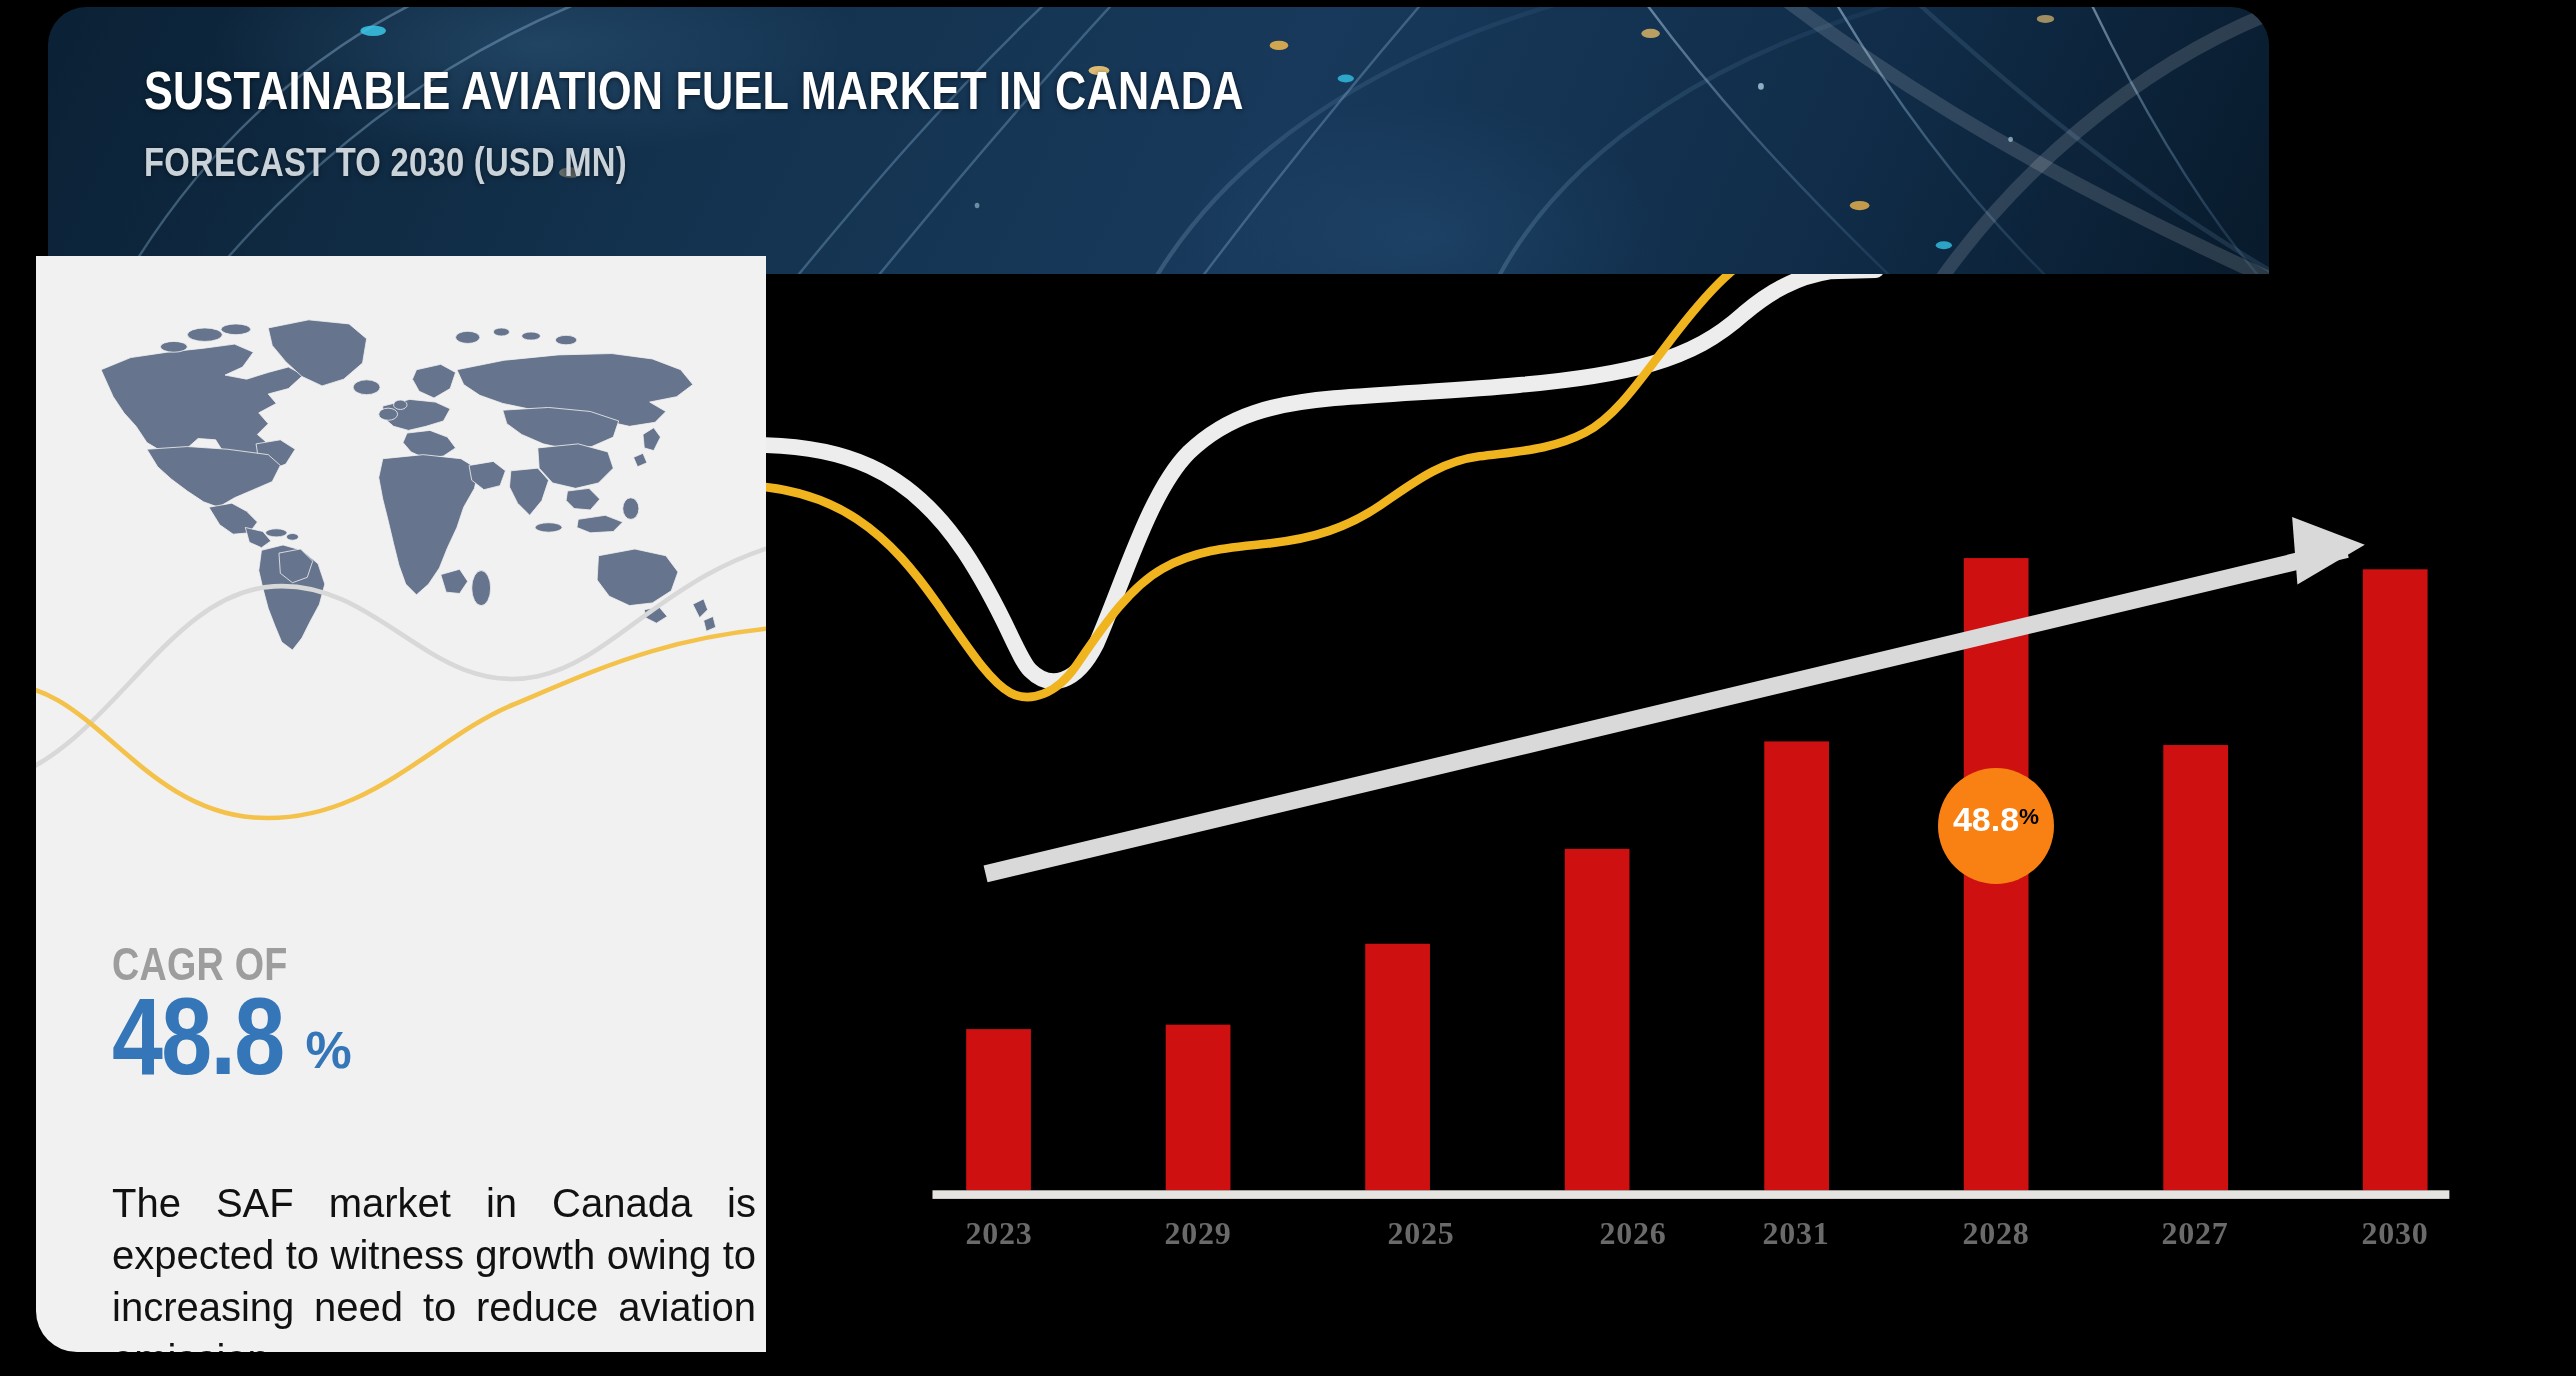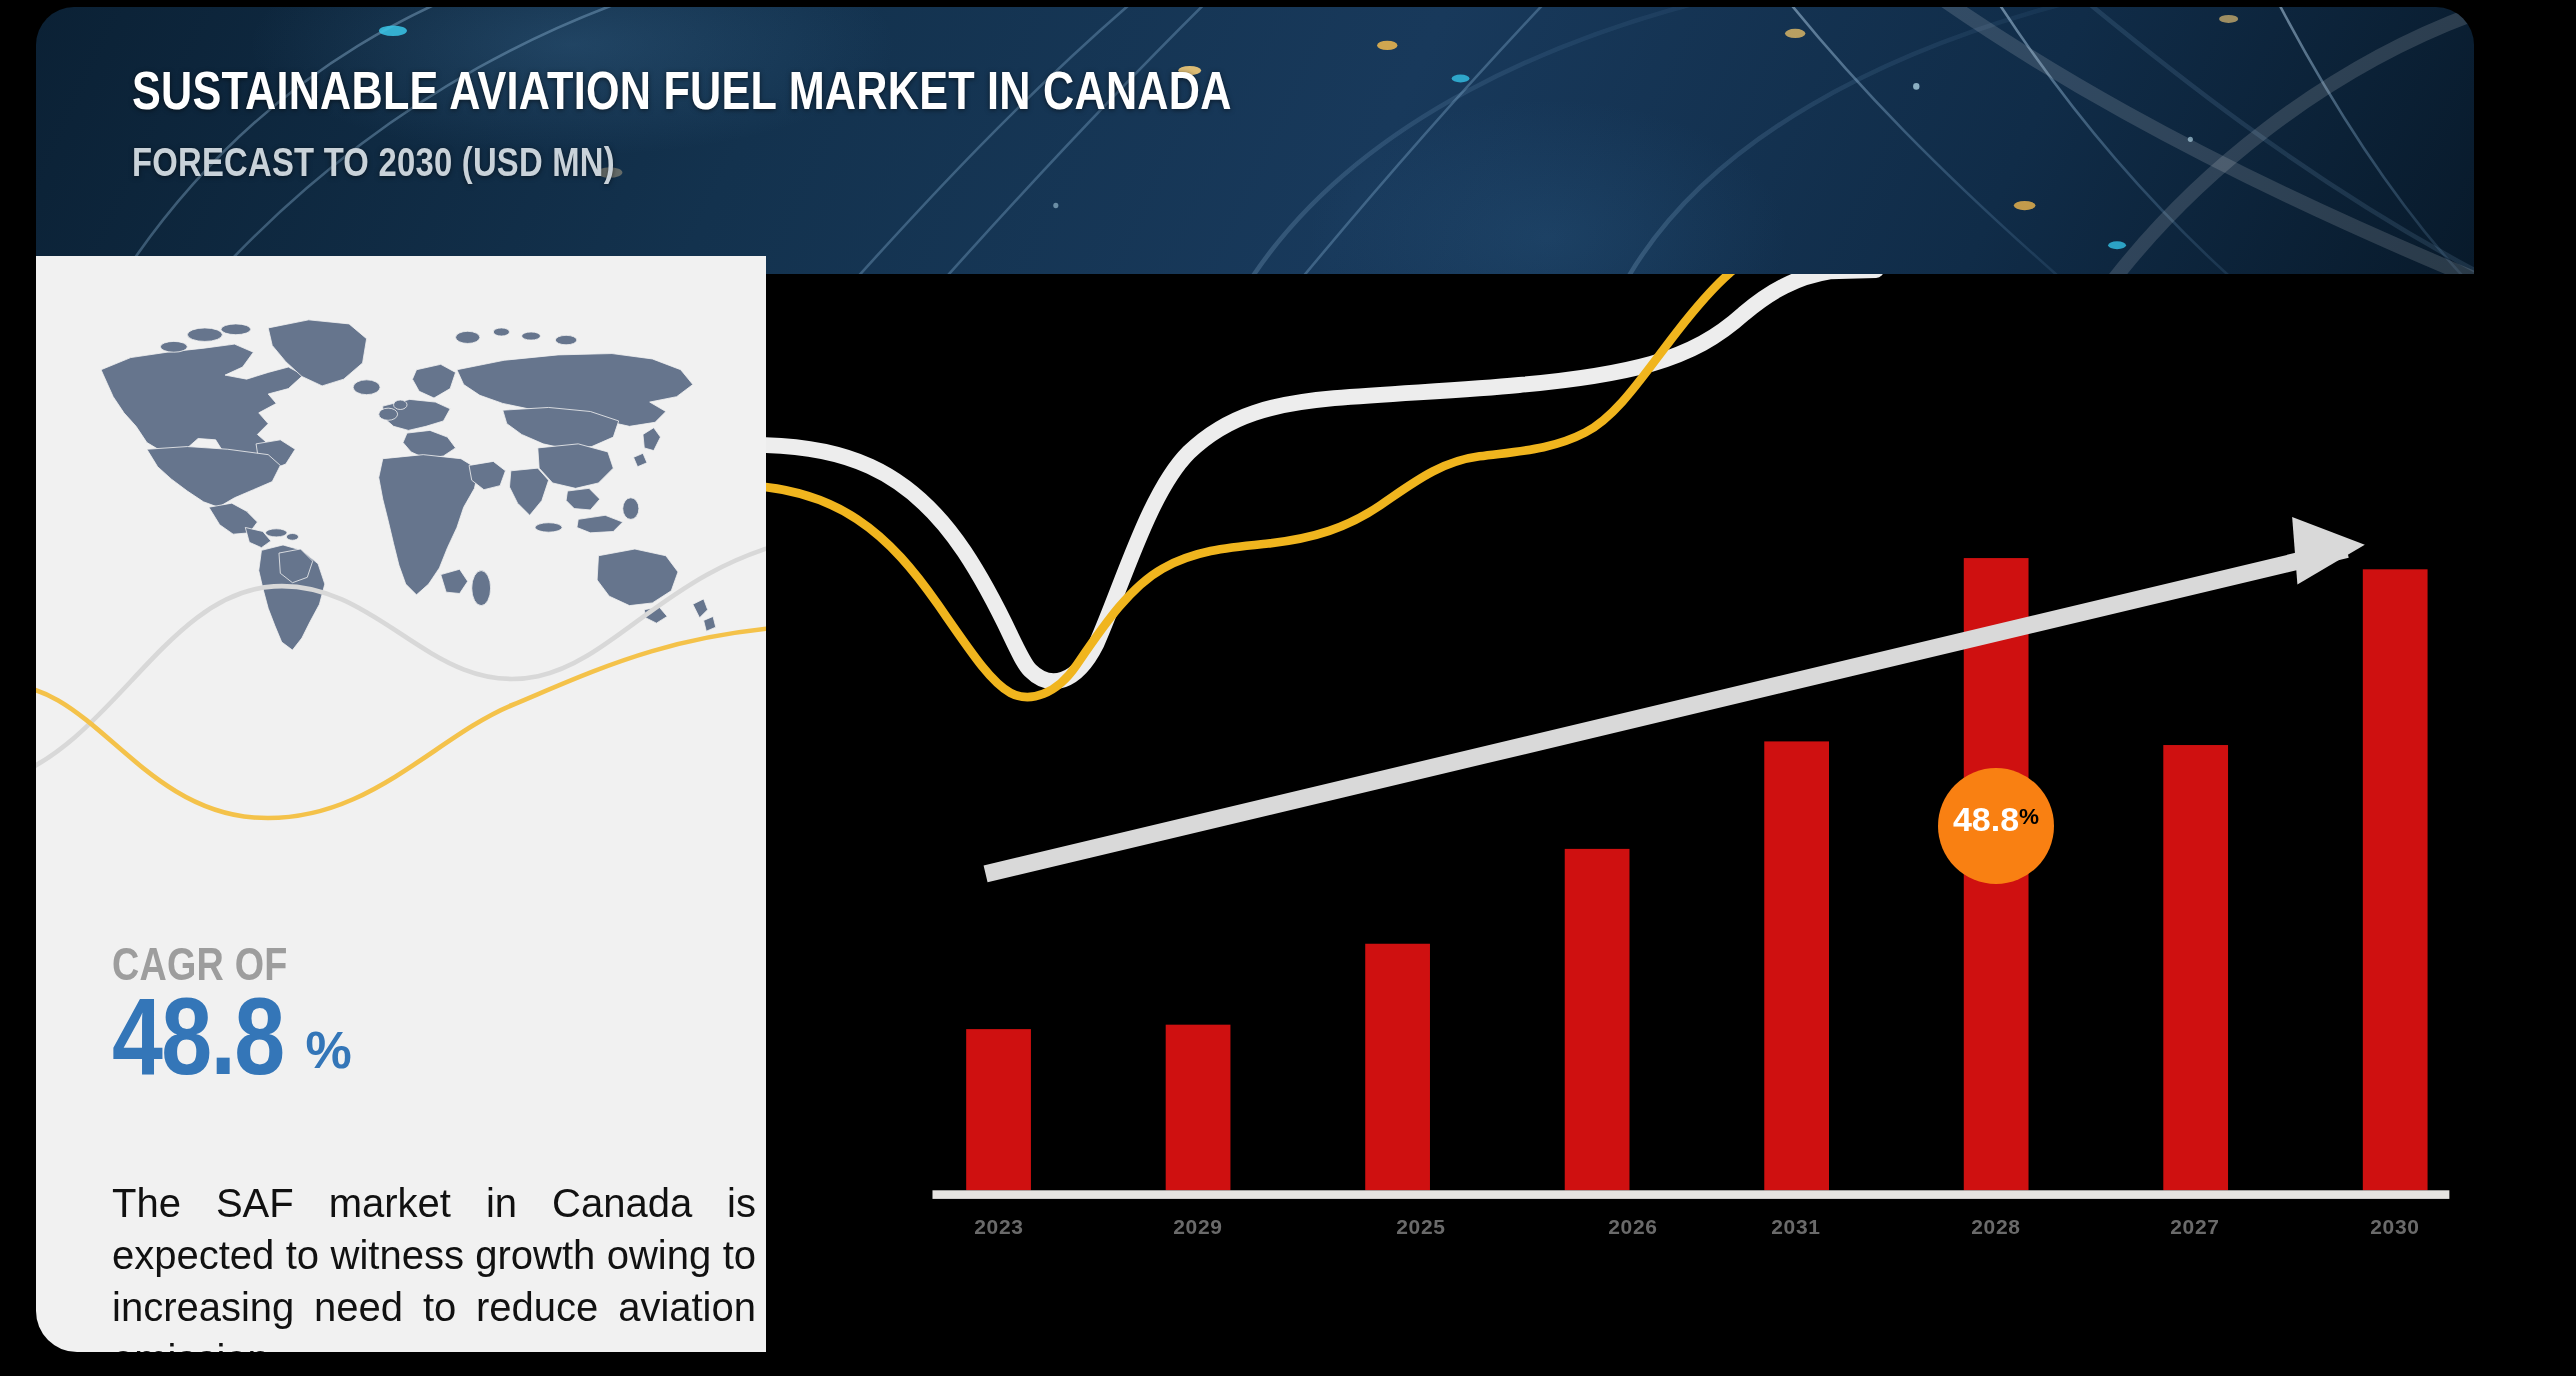--- a/index.html
+++ b/index.html
@@ -3,21 +3,21 @@
 <meta charset="utf-8">
 <style>
   html,body{margin:0;padding:0;background:#000;}
   body{width:2576px;height:1377px;position:relative;overflow:hidden;
        font-family:"Liberation Sans",sans-serif;}
 
   
   #canvas{position:absolute;left:0;top:0;width:2576px;height:1377px;background:#000;}
 
   
-  #header{position:absolute;left:36px;top:6.6px;width:2438px;height:268px;
+  #header{position:absolute;left:48px;top:6.6px;width:2221px;height:268px;
           border-radius:38px 38px 0 0;overflow:hidden;
           background:linear-gradient(118deg,#0c2237 0%,#12304b 26%,#17395a 52%,#123busy 60%,#102c47 78%,#0a1c2e 100%);}
   #header-bg{position:absolute;inset:0;
      background:
        radial-gradient(ellipse 462px 159px at 22% 14%, rgba(90,150,200,.22), rgba(0,0,0,0) 70%),
        radial-gradient(ellipse 343px 198px at 62% 86%, rgba(60,120,170,.18), rgba(0,0,0,0) 70%),
        linear-gradient(115deg,#0b2135 0%,#13324e 30%,#18395b 55%,#102c48 80%,#081a2b 100%);}
   #header svg{position:absolute;left:0;top:0;width:100%;height:100%;}
   .hd-text{position:absolute;left:96px;z-index:5;}
   #title{top:52px;font-size:54px;font-weight:bold;color:#ffffff;letter-spacing:0.3px;
@@ -54,22 +54,22 @@
   
   #bubble{position:absolute;left:1172px;top:494px;width:116px;height:116px;
           border-radius:50%;background:#f98012;z-index:4;
           display:flex;align-items:center;justify-content:center;}
   #bubble-text{color:#ffffff;font-weight:bold;font-size:34px;white-space:nowrap;
                transform:translateY(-6.6px);}
   #bubble-pct{font-size:22.5px;font-weight:bold;}
   #arrow-layer{position:absolute;left:0;top:0;width:1797px;height:1096px;z-index:5;
                pointer-events:none;}
 
-  .yr-label{position:absolute;color:#6a6a6a;font-size:21px;font-weight:bold;
-            transform:translateX(-50%);white-space:nowrap;letter-spacing:0.7px;}
+  .yr-label{position:absolute;color:#6a6a6a;font-size:32px;font-weight:bold;
+            transform:translateX(-50%);white-space:nowrap;letter-spacing:0.7px;font-family:Liberation Serif, serif;}
 </style>
 </head>
 <body>
 
 <div id="canvas">
 
   <div id="header">
     <div id="header-bg"></div>
     <svg viewBox="0 0 3825 405" preserveAspectRatio="none">
       <defs>

